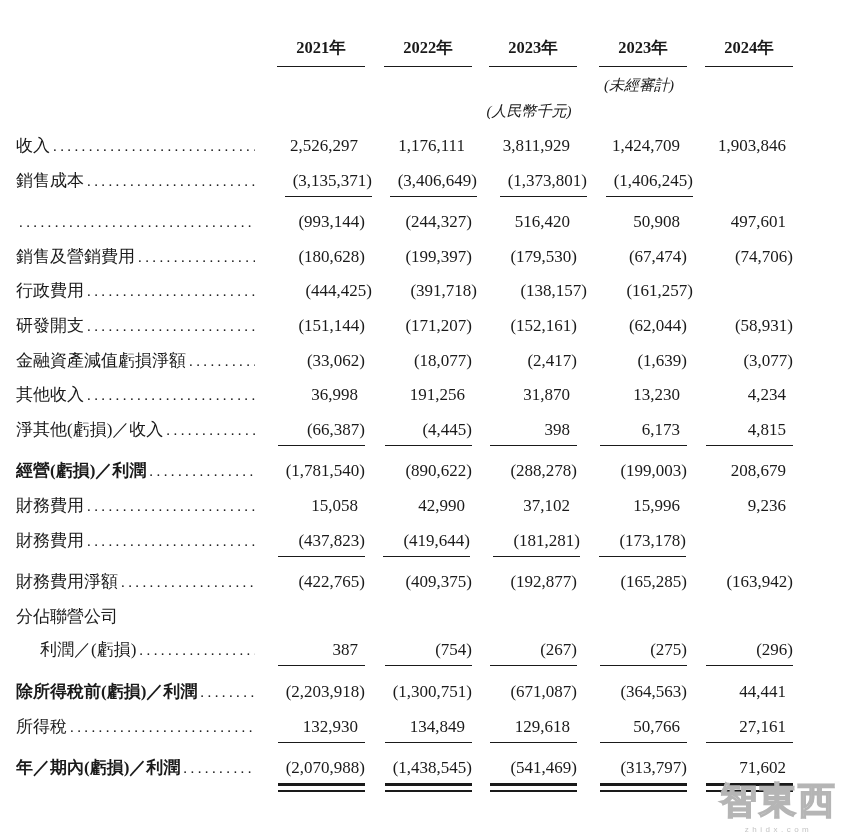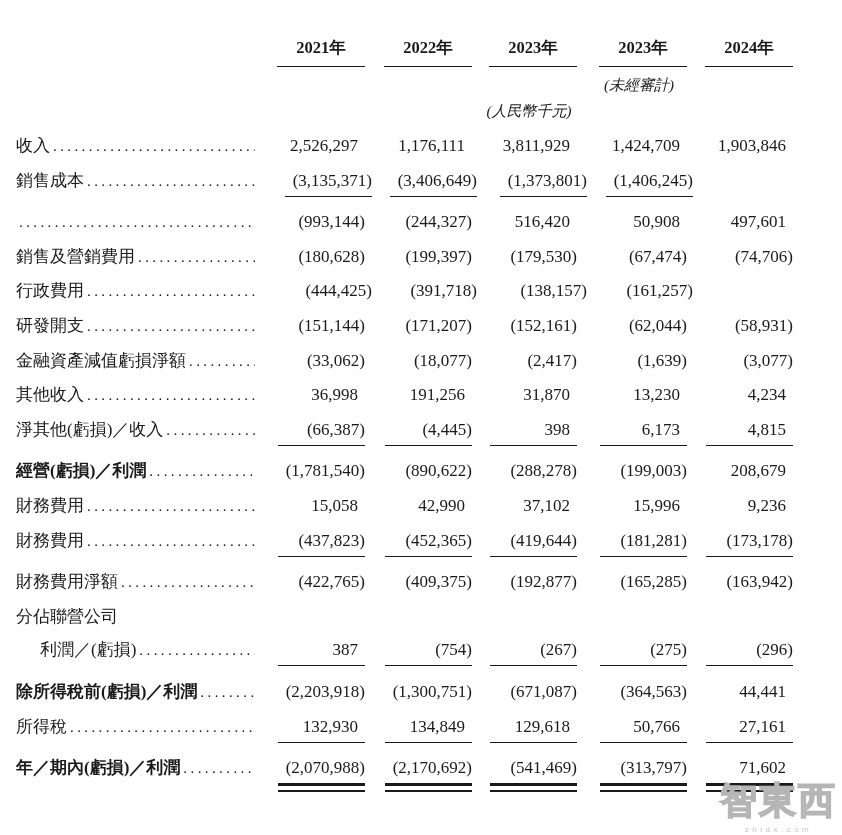--- a/index.html
+++ b/index.html
@@ -230,21 +230,20 @@
         <div class="c c3"><span class="val np">37,102</span></div>
         <div class="c c4"><span class="val np">15,996</span></div>
         <div class="c c5"><span class="val np">9,236</span></div>
       </div>
       <div class="row ruled">
         <div class="lbl">
           <span class="t">財務費用</span>
           <span class="dots"></span>
         </div>
         <div class="c c1"><span class="val">(437,823)</span></div>
-        <div class="c c2"><span class="val">(452,365)</span></div>
         <div class="c c3"><span class="val">(419,644)</span></div>
         <div class="c c4"><span class="val">(181,281)</span></div>
         <div class="c c5"><span class="val">(173,178)</span></div>
       </div>
       <div class="row">
         <div class="lbl">
           <span class="t">財務費用淨額</span>
           <span class="dots"></span>
         </div>
         <div class="c c1"><span class="val">(422,765)</span></div>
@@ -290,21 +289,21 @@
         <div class="c c3"><span class="val np">129,618</span></div>
         <div class="c c4"><span class="val np">50,766</span></div>
         <div class="c c5"><span class="val np">27,161</span></div>
       </div>
       <div class="row bold double-ruled">
         <div class="lbl">
           <span class="t">年／期內(虧損)／利潤</span>
           <span class="dots"></span>
         </div>
         <div class="c c1"><span class="val">(2,070,988)</span></div>
-        <div class="c c2"><span class="val">(2,170,692)</span></div>
+        <div class="c c2"><span class="val">(1,438,545)</span></div>
         <div class="c c3"><span class="val">(541,469)</span></div>
         <div class="c c4"><span class="val">(313,797)</span></div>
         <div class="c c5"><span class="val np">71,602</span></div>
       </div>
     </div>
 
   <div class="watermark">
     <div class="wm-logo">智東西</div>
     <div class="wm-domain">zhidx.com</div>
   </div>

